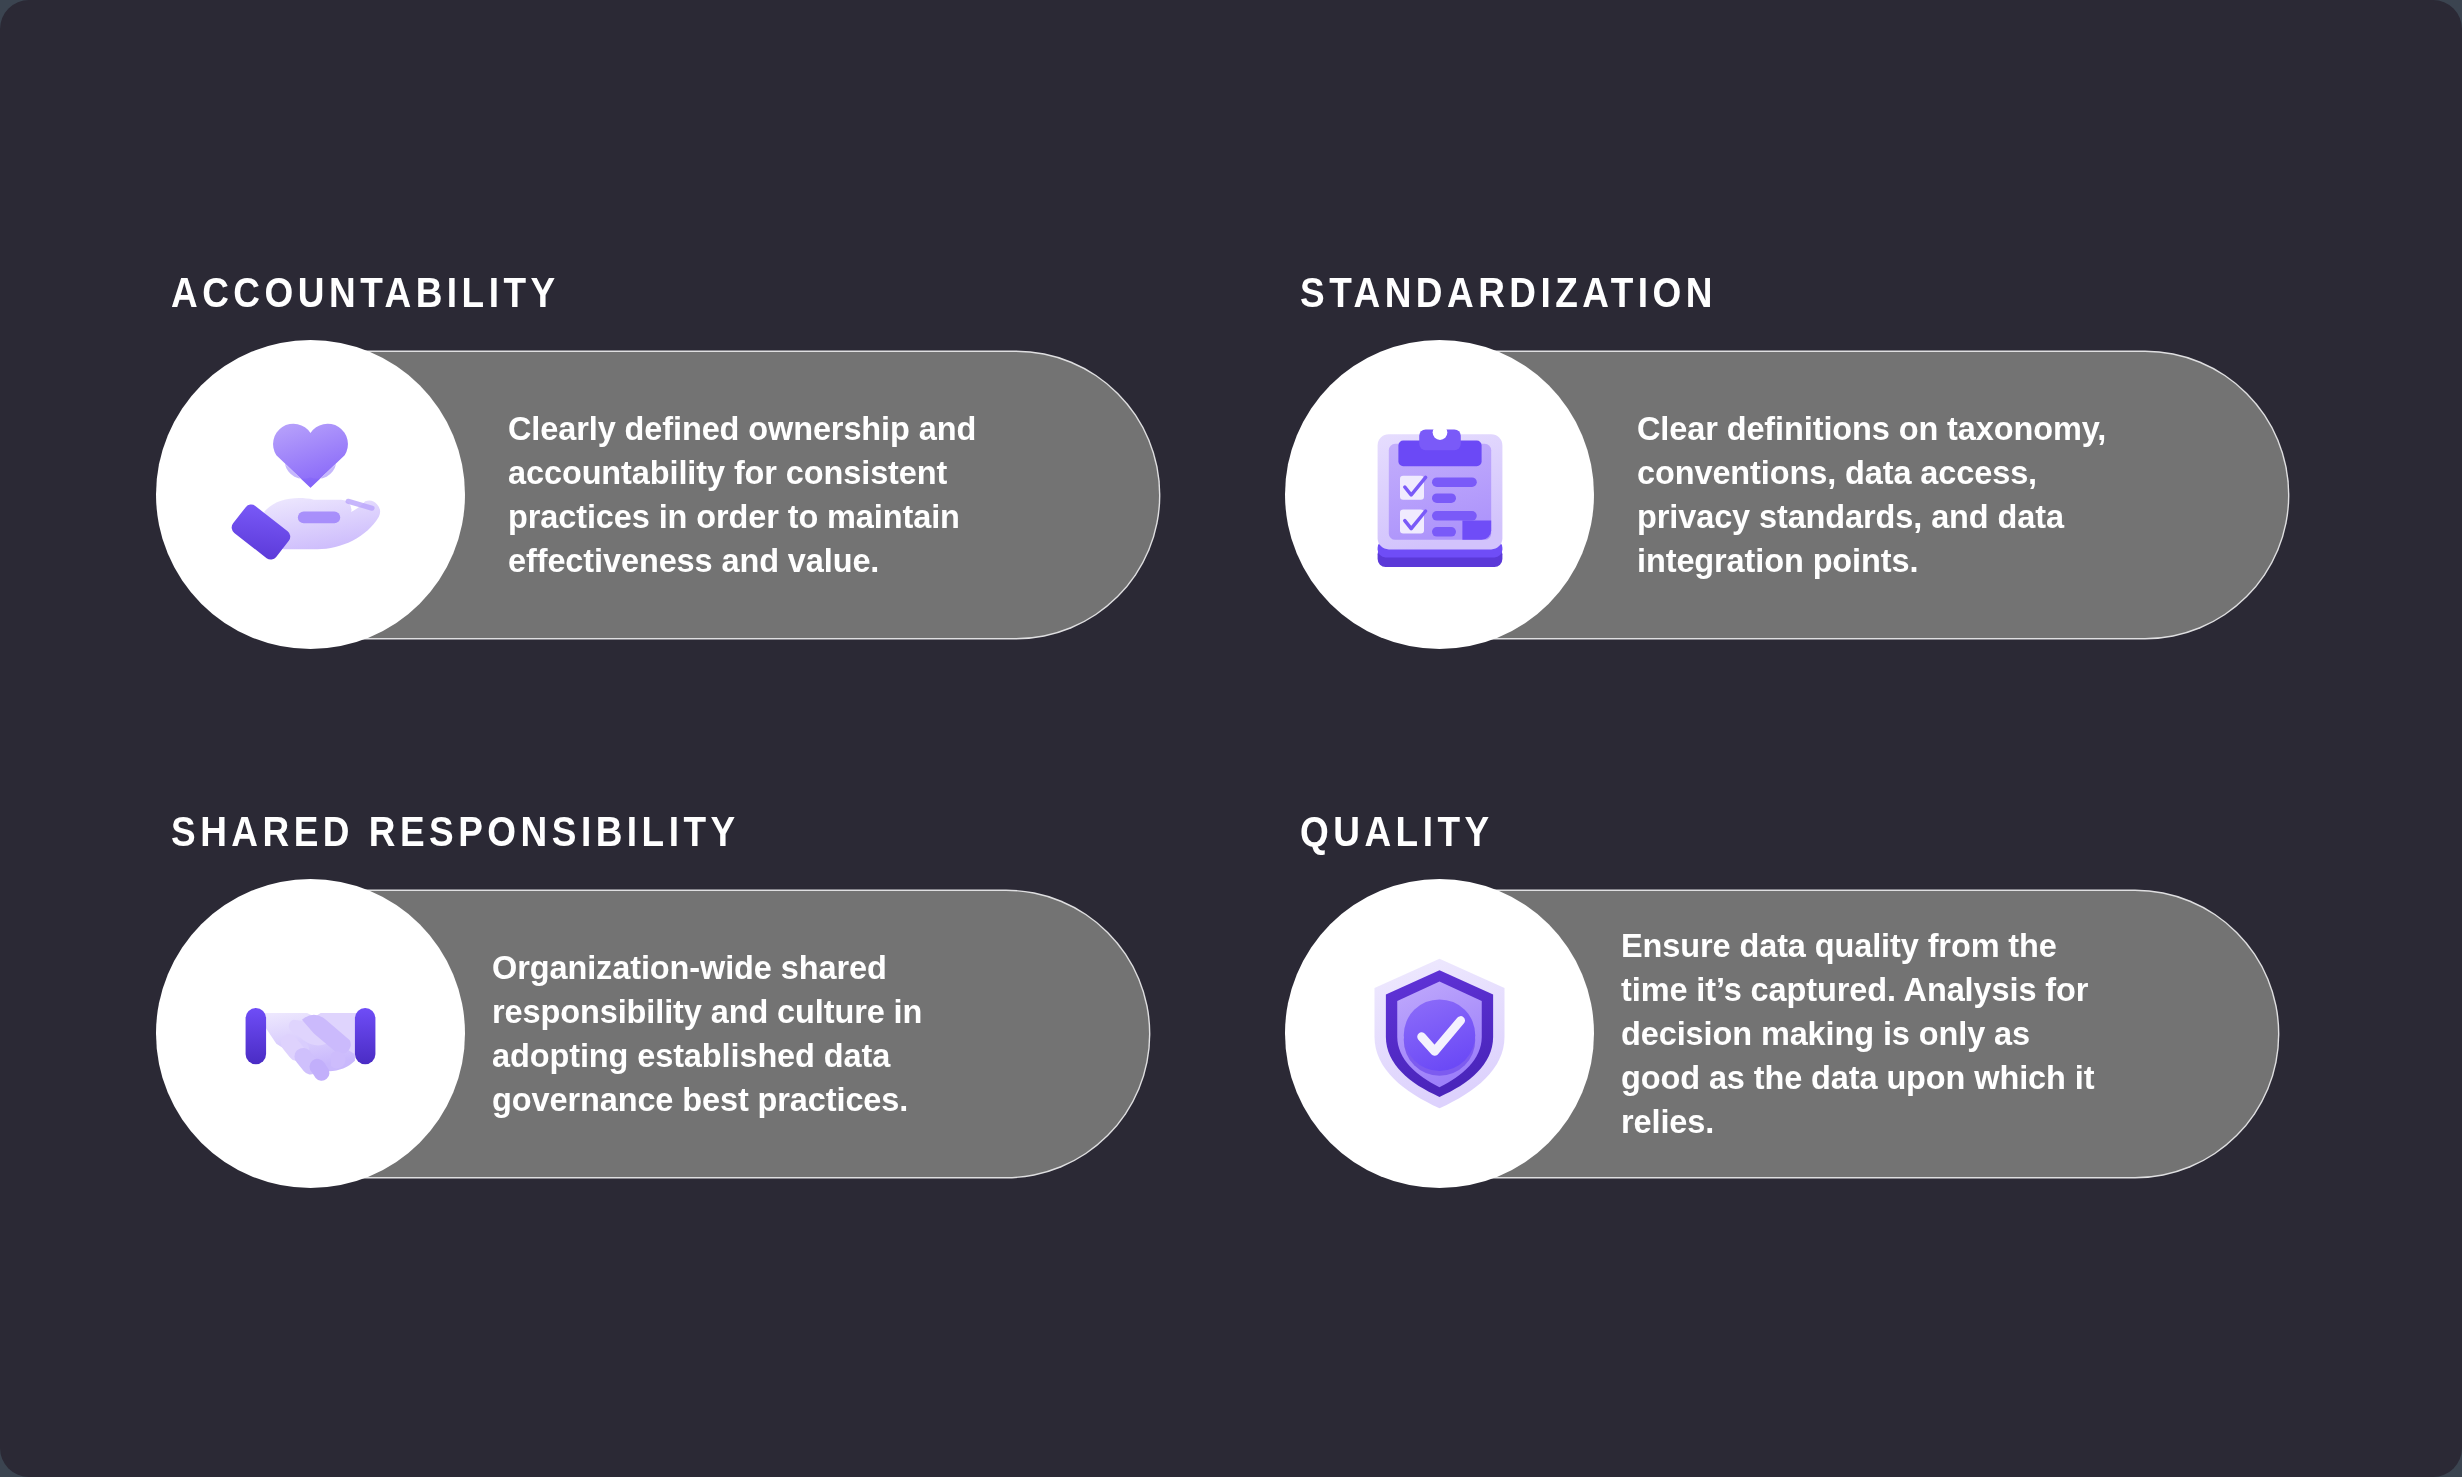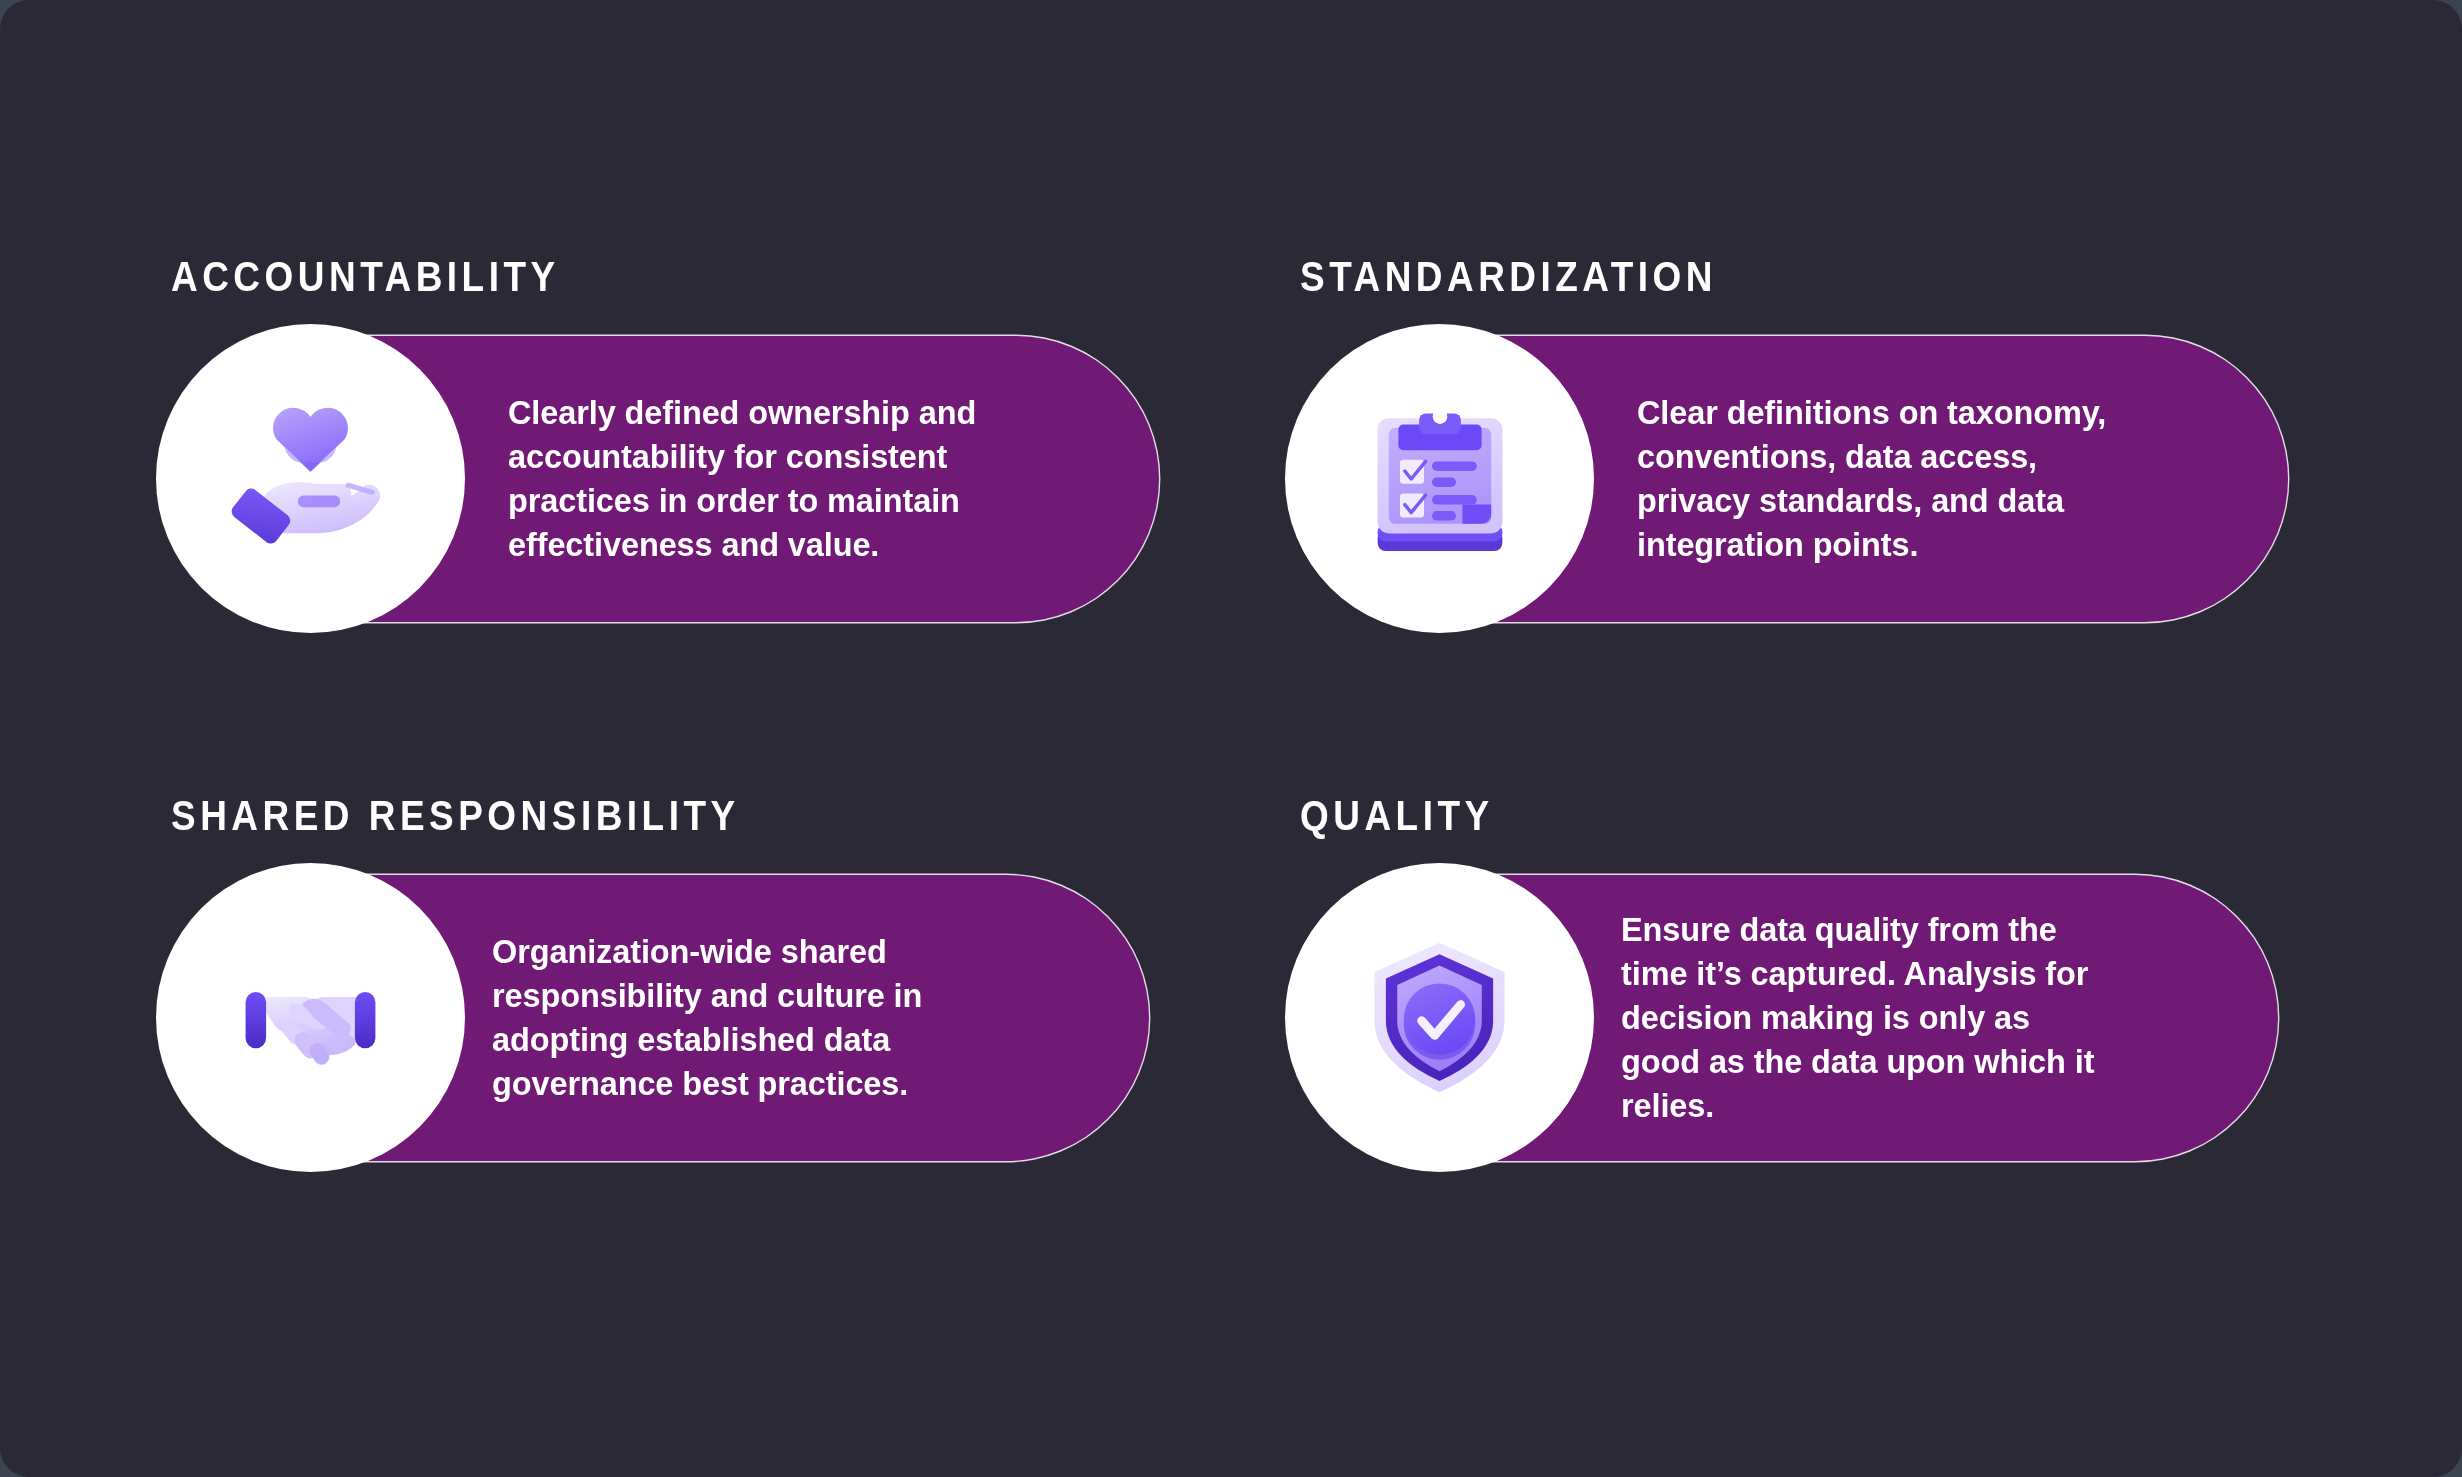--- a/index.html
+++ b/index.html
@@ -12,21 +12,21 @@
   }
 
   #page {
     position:absolute; inset:0;
     background:#2b2935;
     border-radius:29px;
   }
 
   .grid {
     position:absolute;
-    left:171px; top:256px;
+    left:171px; top:272px;
     width:2120px; height:958px;
     display:grid;
     grid-template-columns:1129px 992px;
     grid-template-rows:auto auto;
     row-gap:120px;
   }
 
   .card { position:relative; }
 
   .card-title {
@@ -38,21 +38,21 @@
     margin-left:0px;
     white-space:nowrap;
     transform:scaleX(0.88);
     transform-origin:left center;
   }
 
   .pill {
     position:relative;
     margin-top:38px;
     height:286px;
-    background:#701a75;
+    background:#737373;
     border-radius:143px;
     box-shadow:0 0 0 1.4px rgba(255,255,255,0.85);
     display:flex;
     align-items:center;
   }
   .pill.c1 { width:988px; }
   .pill.c2 { width:978px; }
 
   .badge {
     position:absolute;

